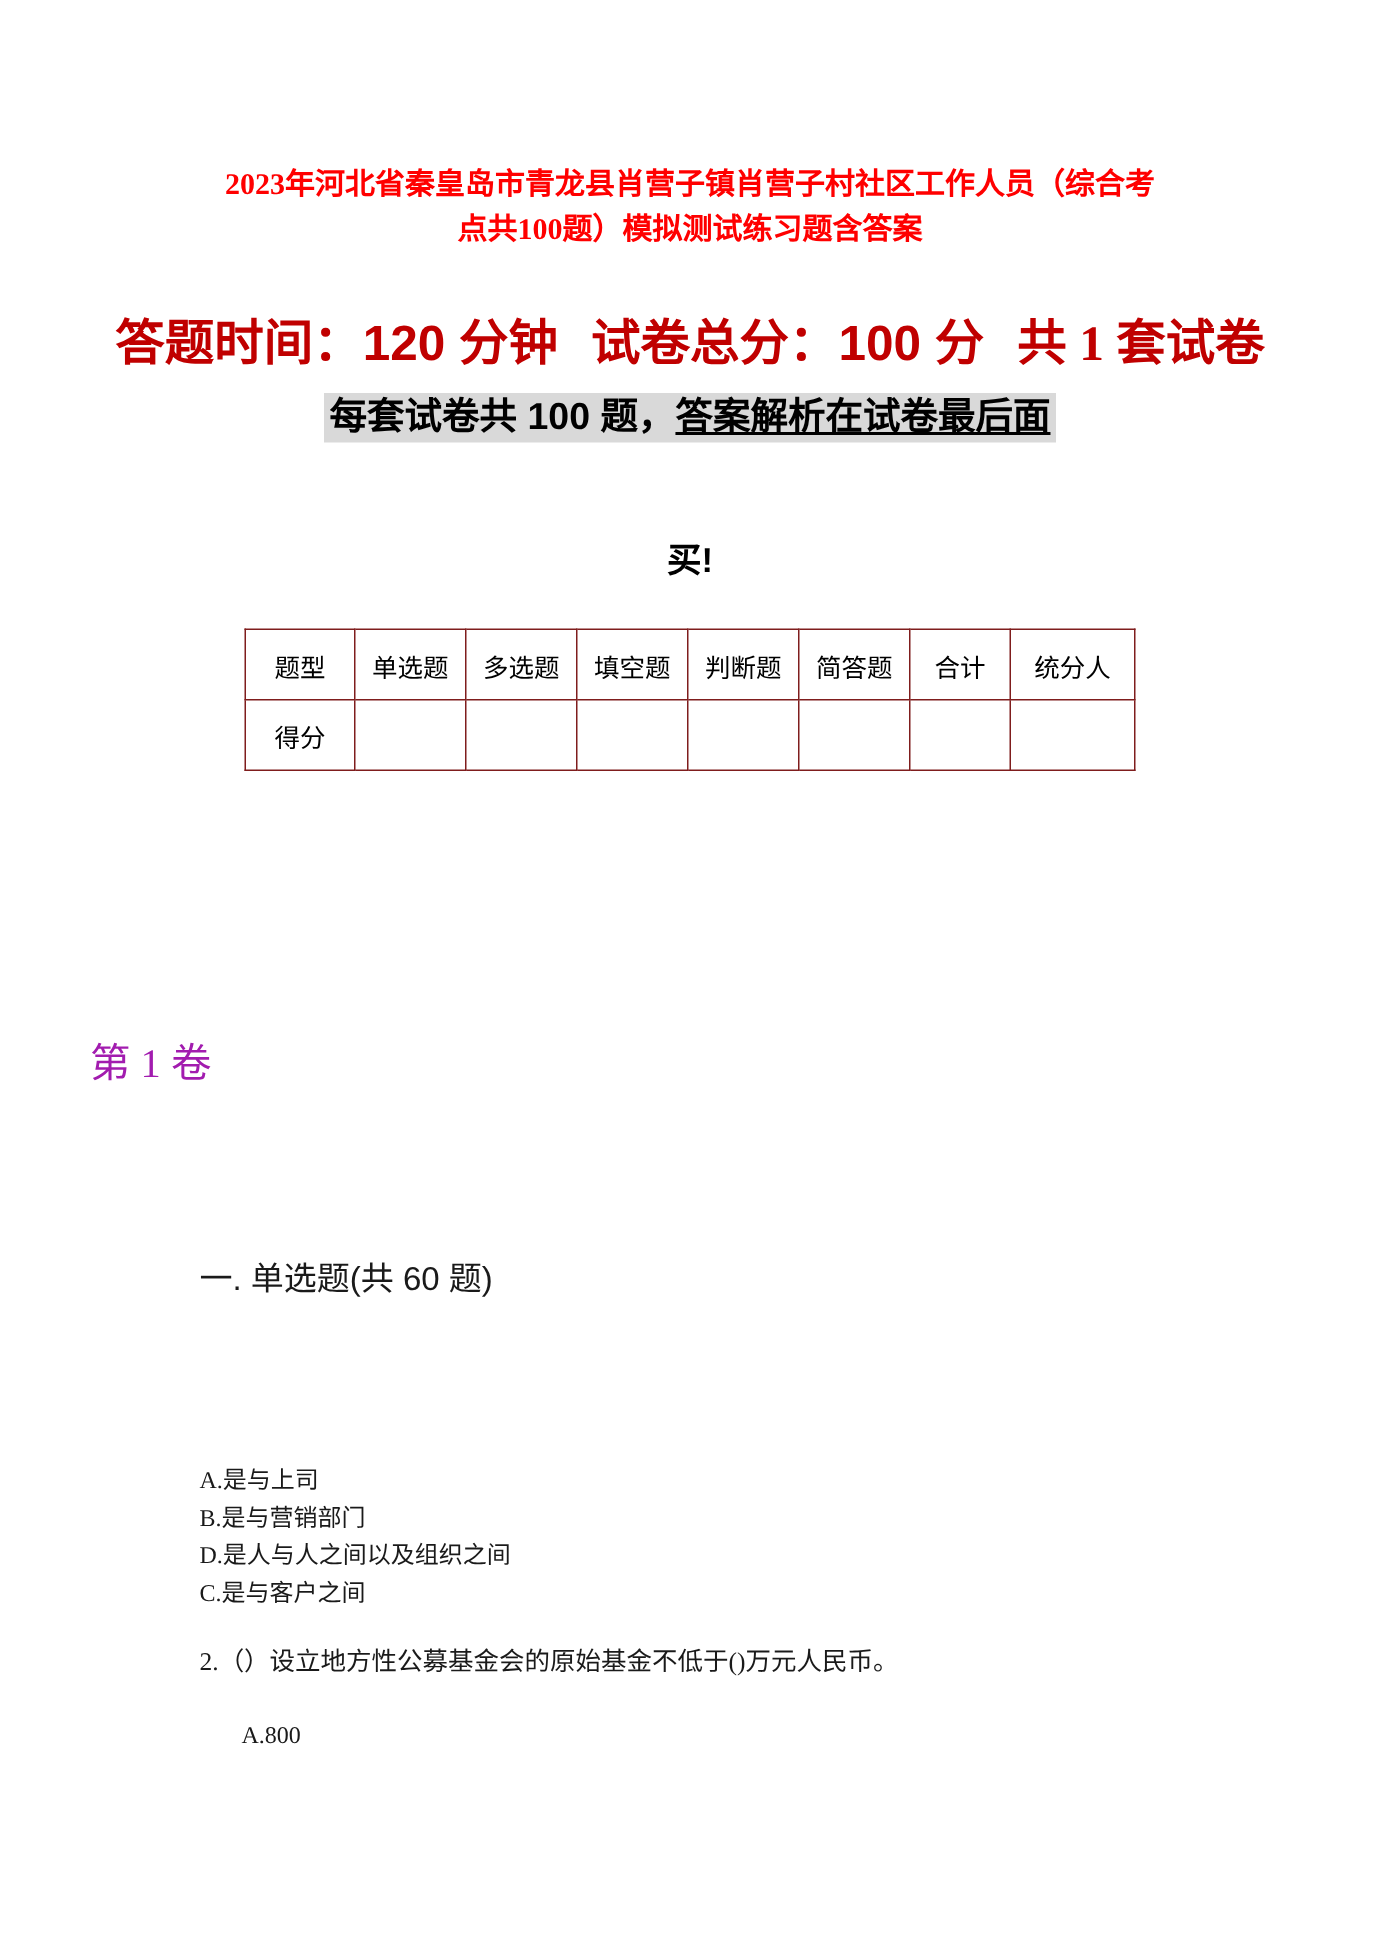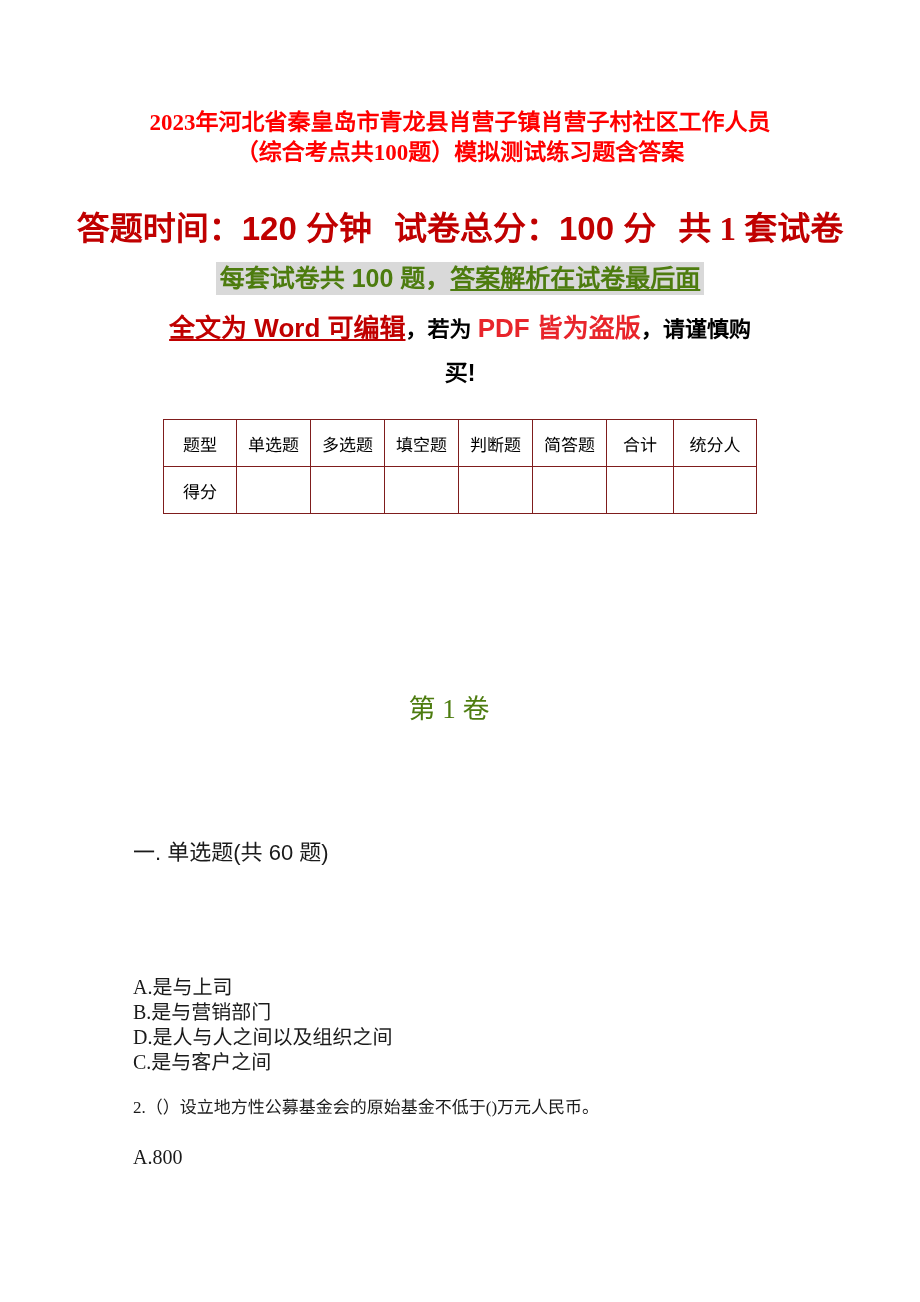--- a/index.html
+++ b/index.html
@@ -27,21 +27,21 @@
   
   .doc-title {
     position: absolute;
     left: 143px;
     top: 108px;
     width: 634px;
     text-align: center;
     color: #FF0000;
     font-family: "Liberation Serif", "DejaVu Serif", serif;
     font-weight: bold;
-    font-size: 23px;
+    font-size: 20px;
     line-height: 30px;
     letter-spacing: 0px;
   }
 
   
   .info-line-1 {
     position: absolute;
     left: 60px;
     top: 212px;
     width: 800px;
@@ -59,21 +59,21 @@
     position: absolute;
     left: 60px;
     top: 262px;
     width: 800px;
     text-align: center;
     font-size: 25px;
     line-height: 32px;
   }
   .info-line-2 .hl {
     background: #D9D9D9;
-    color: #4d7c0f;
+    color: #000000;
     font-weight: bold;
     font-family: "Liberation Sans", "DejaVu Sans", sans-serif;
     padding: 2px 4px 3px 4px;
   }
   .info-line-2 .hl .u { text-decoration: underline; }
 
   .info-line-3 {
     position: absolute;
     left: 60px;
     top: 310px;
@@ -129,28 +129,28 @@
   .score-table .c2,
   .score-table .c3,
   .score-table .c4,
   .score-table .c5 { width: 73px; }
   .score-table .c6 { width: 66px; }
   .score-table .c7 { width: 82px; }
 
   
   .juan {
     position: absolute;
-    left: 49px;
+    left: 60px;
     top: 690px;
     width: 800px;
-    text-align: center;
+    text-align: left;
     font-size: 27px;
     line-height: 38px;
     font-family: "Liberation Serif", "DejaVu Serif", serif;
-    color: #4d7c0f;
+    color: #a21caf;
   }
 
   
   .section-heading {
     position: absolute;
     left: 133px;
     top: 838px;
     font-size: 22px;
     line-height: 30px;
     color: #1a1a1a;
@@ -166,47 +166,44 @@
     color: #1a1a1a;
     font-family: "Liberation Serif", "DejaVu Serif", serif;
     white-space: nowrap;
   }
   .q1 { top: 925px; }
   .q2 { top: 1095px; text-align: right; }
 
   .options {
     position: absolute;
     left: 133px;
-    font-size: 20px;
+    font-size: 16px;
     line-height: 25px;
     color: #1a1a1a;
     font-family: "Liberation Serif", "DejaVu Serif", serif;
   }
   .opts1 { top: 975px; }
-  .opts2 { top: 1145px; }
+  .opts2 { top: 1145px; margin-left: 28px; }
   .options .opt { display: block; white-space: nowrap; }
 </style>
 </head>
 <body>
 
 <div class="page">
 
   <div class="doc-title">2023年河北省秦皇岛市青龙县肖营子镇肖营子村社区工作人员（综合考点共100题）模拟测试练习题含答案</div>
 
   <div class="info-line-1">
     <span class="zh">答题时间：</span><span>120 分钟</span><span class="gap"></span><span class="zh">试卷总分：</span><span>100 分</span><span class="gap"></span><span class="zh">共 1 套试卷</span>
   </div>
 
   <div class="info-line-2">
     <span class="hl"><span>每套试卷共 100 题，</span><span class="u">答案解析在试卷最后面</span></span>
   </div>
 
-  <div class="info-line-3">
-    <span class="darkred">全文为 Word 可编辑</span><span class="blk">，若为 </span><span class="brightred">PDF 皆为盗版</span><span class="blk">，请谨慎购</span>
-  </div>
 
   <div class="info-line-4">买!</div>
 
   <table class="score-table">
     <tbody>
       <tr>
         <td class="c0">题型</td>
         <td class="c1">单选题</td>
         <td class="c2">多选题</td>
         <td class="c3">填空题</td>

